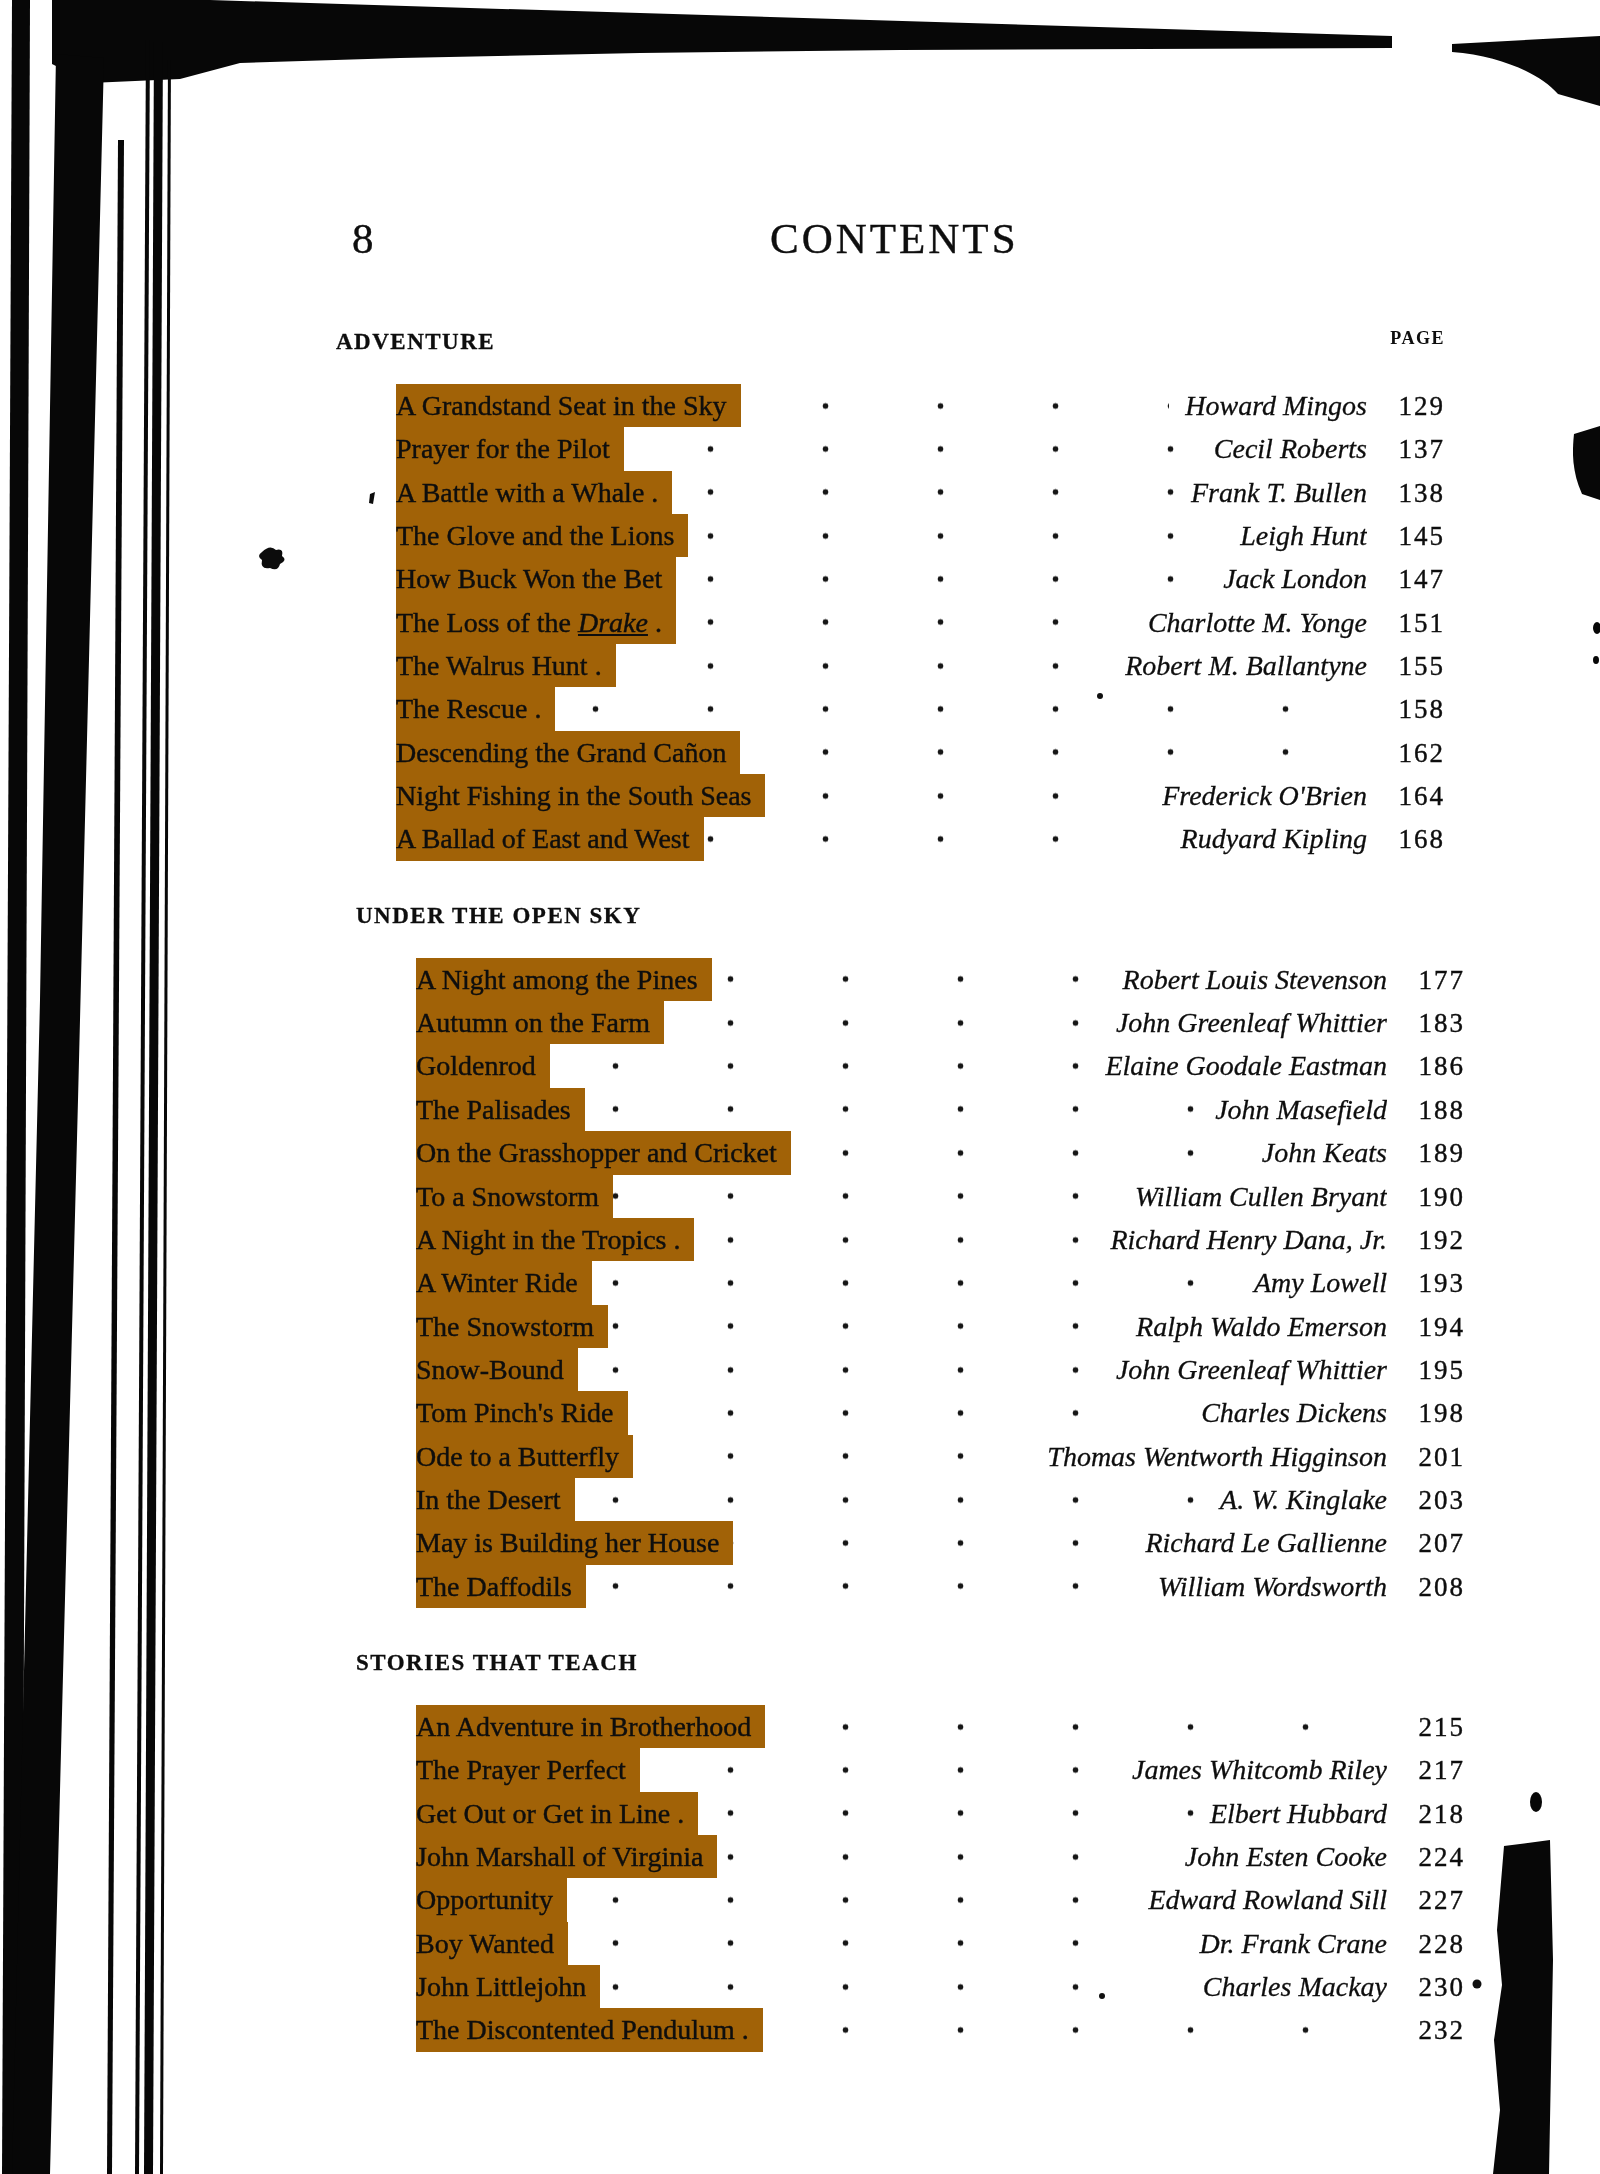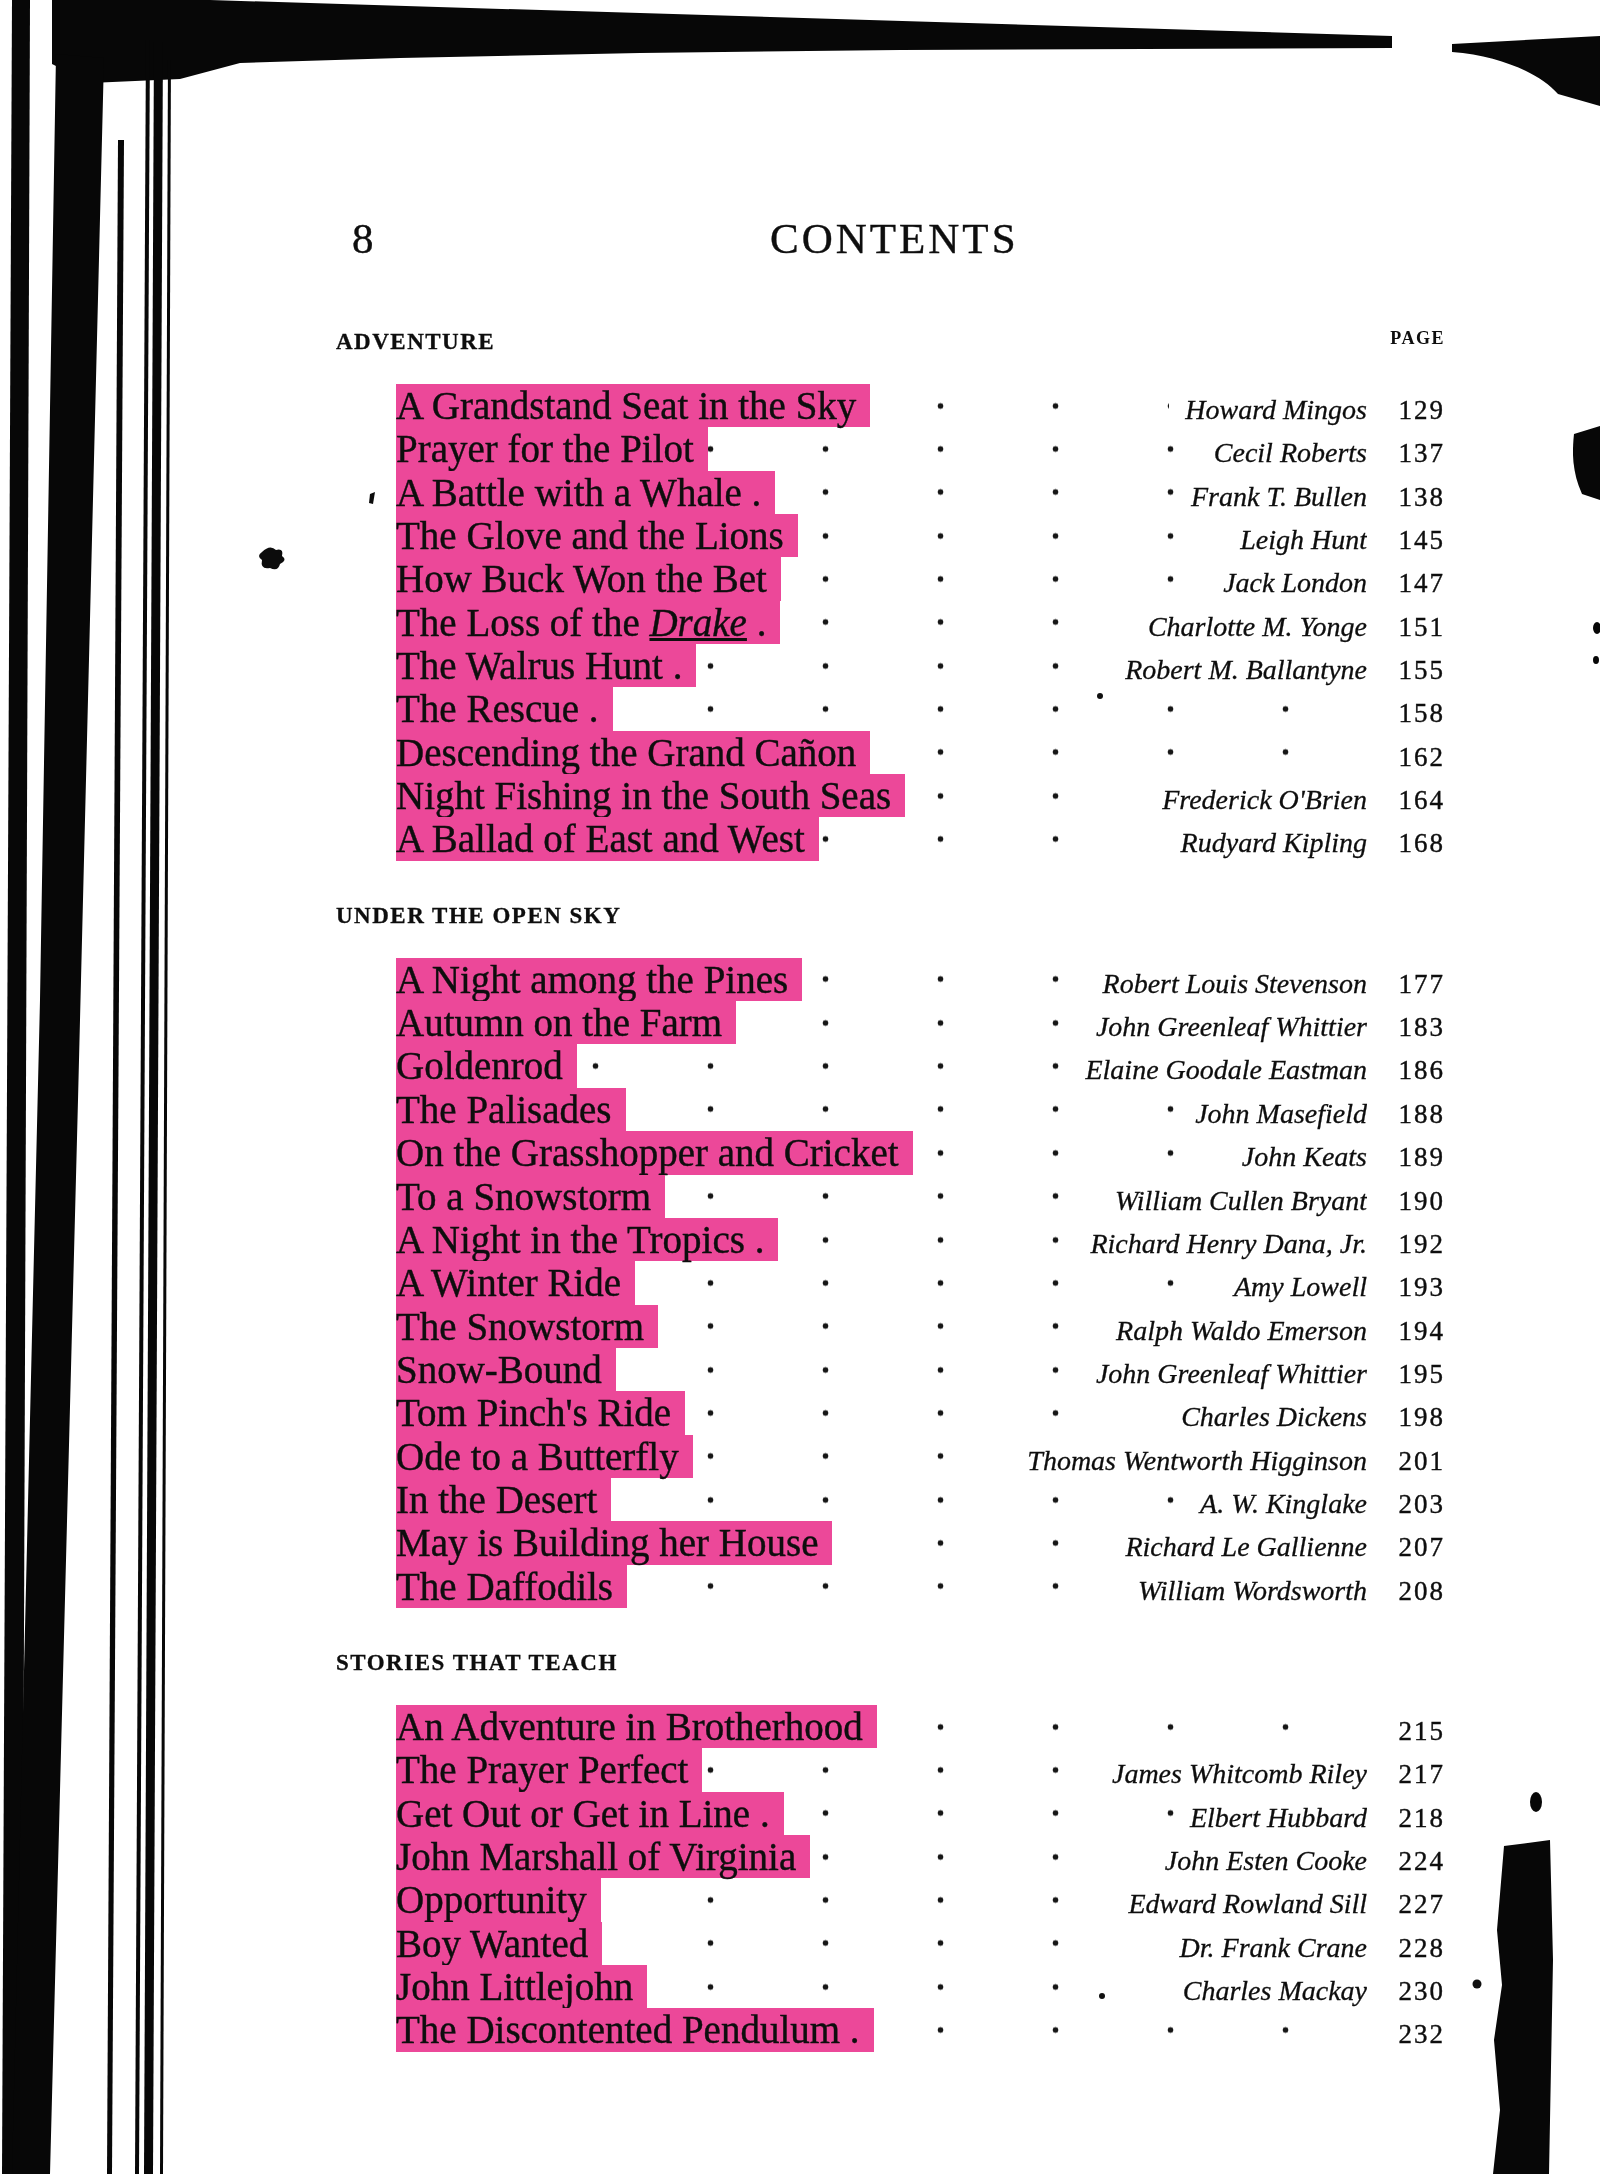--- a/index.html
+++ b/index.html
@@ -7,28 +7,28 @@
   .page{position:absolute;inset:0;}
   
   .artifacts{position:absolute;inset:0;z-index:3;pointer-events:none;}
   
   .hdr{position:absolute;top:214px;left:0;right:0;height:50px;z-index:2;}
   .pageno{position:absolute;left:352px;top:0;font-size:43px;letter-spacing:2px;-webkit-text-stroke:.4px #0e0e0e;}
   .ctitle{position:absolute;left:770px;top:0;font-size:43px;letter-spacing:3px;-webkit-text-stroke:.4px #0e0e0e;}
   .pagecol{position:absolute;top:296px;right:155px;font-size:18px;font-weight:bold;letter-spacing:1.5px;z-index:2;margin-top:32px;}
   
   .sections{position:absolute;top:330px;left:0;right:0;z-index:2;}
-  .section + .section{margin-top:43px;}
+  .section + .section{margin-top:43px;padding-left:20px;}
   .shead{margin:0 0 30px 336px;font-size:23px;font-weight:bold;letter-spacing:1.5px;line-height:24px;-webkit-text-stroke:.3px #0e0e0e;}
   .rows{margin-left:396px;width:1049px;}
   .row{position:relative;display:flex;align-items:baseline;height:43.35px;line-height:43.35px;}
   .leader{position:absolute;left:2px;right:60px;top:50%;height:9px;transform:translateY(-50%);
           background-image:radial-gradient(circle 2.7px at 57.5px 4.5px,#161616 2.6px,transparent 3.2px);
           background-size:115px 9px;background-repeat:repeat-x;background-position:left 25px center;}
-  .t{position:relative;z-index:1;background:#ec4899;padding-right:14px;font-size:39px;white-space:nowrap;-webkit-text-stroke:.4px #0e0e0e;}
+  .t{position:relative;z-index:1;background:#a16207;padding-right:14px;font-size:28px;white-space:nowrap;-webkit-text-stroke:.4px #0e0e0e;}
   .t i{font-style:italic;text-decoration:underline;}
   .a{position:relative;z-index:1;background:#fff;margin-left:auto;padding-left:16px;font-style:italic;font-size:28px;white-space:nowrap;-webkit-text-stroke:.3px #0e0e0e;}
   .a.empty{padding-left:0;}
   .p{position:relative;z-index:1;background:#fff;width:78px;flex:0 0 78px;text-align:right;font-size:27px;letter-spacing:2px;-webkit-text-stroke:.4px #0e0e0e;}
 </style>
 </head>
 <body>
 
 <div class="page">
 

